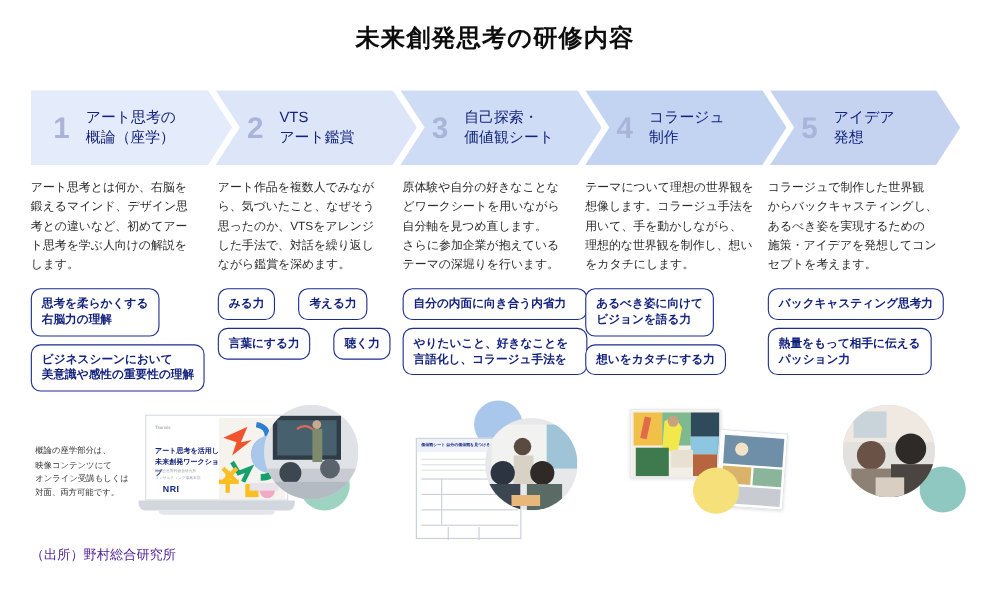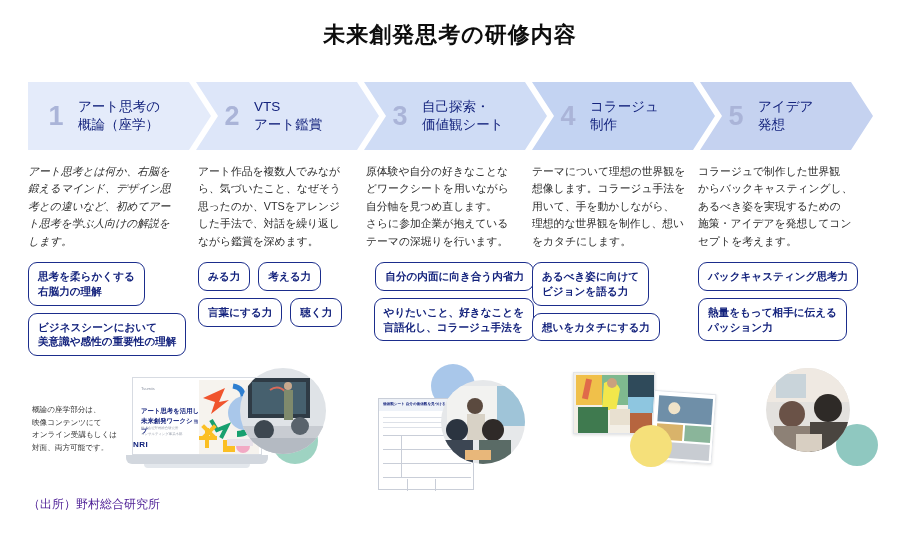--- a/index.html
+++ b/index.html
@@ -63,22 +63,21 @@
     font-size: 10.8px;
     line-height: 1.62;
     color: #2b2b2b;
     white-space: pre-line;
   }
   .tags {
     position: absolute;
     top: 262px;
     display: flex;
     flex-wrap: wrap;
-    gap: 7px 8px;
-    align-items: flex-end;
+    gap: 7px 21px;
   }
   .tag {
     border: 1.4px solid #1b2d8c;
     border-radius: 9px;
     color: #14237d;
     font-size: 10.6px;
     font-weight: bold;
     line-height: 1.4;
     padding: 6px 9px;
     white-space: pre-line;
@@ -204,21 +203,21 @@
 制作</span>
   </div>
 
   <div class="chev" style="left:672px; width:173px; background:#c5d2f0;">
     <span class="chev-num">5</span>
     <span class="chev-label">アイデア
 発想</span>
   </div>
 </div>
 
-<div class="col" style="left:28px; width:164px;font-style:italic;">
+<div class="col" style="left:28px; width:164px;">
   <div class="col-desc">アート思考とは何か、右脳を
 鍛えるマインド、デザイン思
 考との違いなど、初めてアー
 ト思考を学ぶ人向けの解説を
 します。</div>
 </div>
 <div class="col" style="left:198px; width:164px;">
   <div class="col-desc">アート作品を複数人でみなが
 ら、気づいたこと、なぜそう
 思ったのか、VTSをアレンジ
@@ -284,21 +283,21 @@
 オンライン受講もしくは
 対面、両方可能です。</div>
 
 <div class="media" style="left:126px; top:377px; width:150px; height:95px;">
   <div class="laptop-screen" style="left:6px; top:0; width:130px; height:78px;">
     <div class="slide-kicker" style="left:8px; top:8px;">Tsumiis</div>
     <div class="slide-title" style="left:8px; top:28px; width:66px;">アート思考を活用した
 未来創発ワークショップ</div>
     <div class="slide-sub" style="left:8px; top:48px; width:60px;">株式会社野村総合研究所
 コンサルティング事業本部</div>
-    <div class="slide-logo" style="left:0; top:62px;">NRI</div>
+    <div class="slide-logo" style="left:15px; top:62px;">NRI</div>
 
     <svg width="60" height="74" viewBox="0 0 60 74" style="position:absolute; right:2px; top:2px;">
       <rect x="0" y="0" width="60" height="74" fill="#f6f3ee"></rect>
       <path d="M4 18 L26 8 L20 22 L30 20 L12 34 L16 22 Z" fill="#f0542d"></path>
       <path d="M34 6 q12 2 10 14 q-2 10 -12 8" stroke="#2f7fd0" stroke-width="5" fill="none"></path>
       <path d="M36 32 q14 0 14 12 q0 10 -12 10" stroke="#17a06e" stroke-width="6" fill="none"></path>
       <path d="M12 40 l6 10 l10 -4 l-6 12" stroke="#17a06e" stroke-width="4" fill="none"></path>
       <g fill="#fbbf24">
         <rect x="6" y="48" width="4" height="20"></rect>
         <rect x="-2" y="56" width="20" height="4"></rect>

